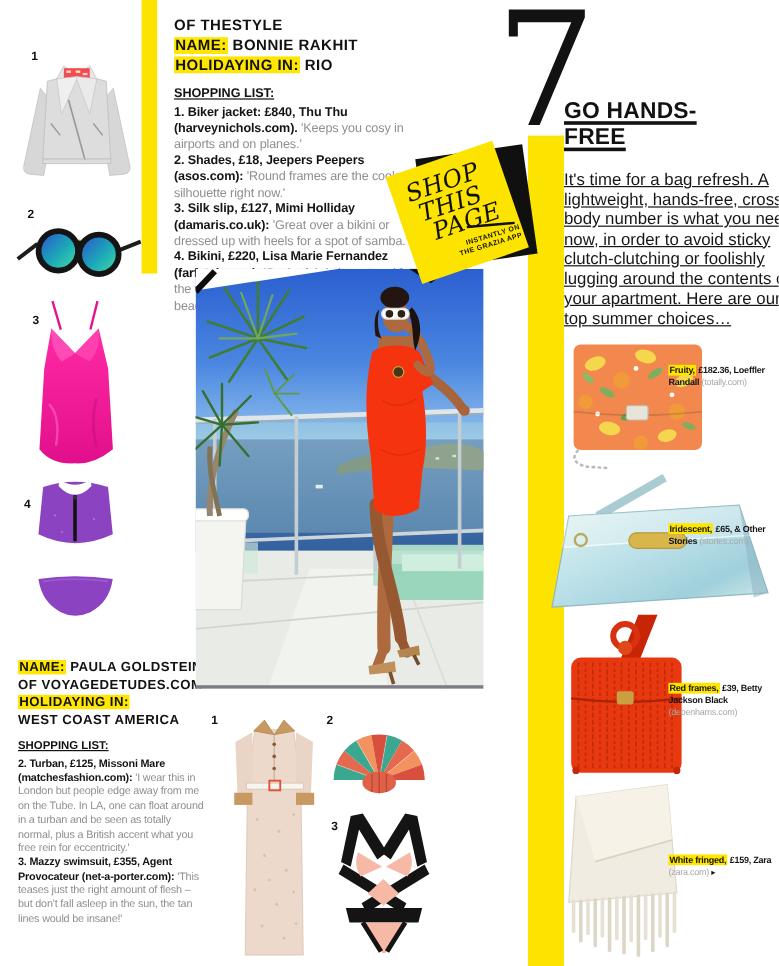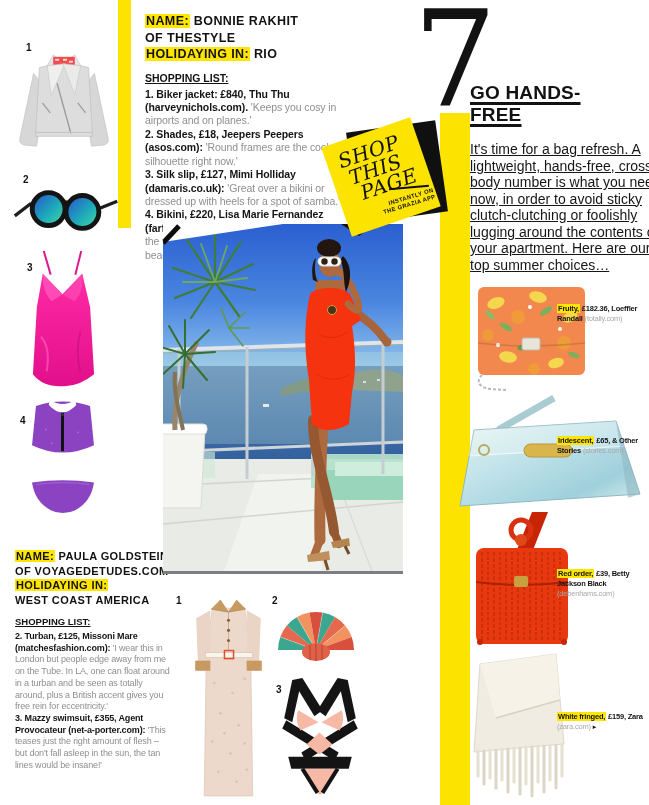--- a/index.html
+++ b/index.html
@@ -118,22 +118,22 @@
     <circle cx="47" cy="15" r="1.6" fill="#333"></circle>
     <circle cx="30" cy="30" r="1" fill="#a86ad4"></circle>
       <circle cx="63" cy="33" r="1" fill="#a86ad4"></circle>
       <circle cx="36" cy="44" r="1" fill="#a86ad4"></circle>
     <path d="M16,84 Q47,79 79,84 Q76,104 60,112 Q47,118 35,112 Q19,104 16,84 Z" fill="#8b43c2"></path>
     <path d="M20,86 Q47,82 75,86" stroke="#9c5ace" stroke-width="1.5" fill="none"></path>
   </svg>
 
   <section class="abs profile-top" style="left:145px;top:13px;width:200px">
     <div class="phead">
+      <div>OF THESTYLE</div>
       <div><span class="hl">NAME:</span> <span>BONNIE RAKHIT</span></div>
-      <div>OF THESTYLE</div>
       <div><span class="hl">HOLIDAYING IN:</span> <span>RIO</span></div>
     </div>
     <div class="list-title">SHOPPING LIST:</div>
     <p class="li"><span class="b">1. Biker jacket: £840, Thu Thu (harveynichols.com).</span> <span class="q">'Keeps you cosy in airports and on planes.'</span></p>
     <p class="li"><span class="b">2. Shades, £18, Jeepers Peepers (asos.com):</span> <span class="q">'Round frames are the coolest silhouette right now.'</span></p>
     <p class="li"><span class="b">3. Silk slip, £127, Mimi Holliday (damaris.co.uk):</span> <span class="q">'Great over a bikini or dressed up with heels for a spot of samba.'</span></p>
     <p class="li"><span class="b">4. Bikini, £220, Lisa Marie Fernandez (farfetch.com):</span> <span class="q">'Scuba fabric is on trend for the volleyball-playing girls on Leblon beach.'</span></p>
   </section>
 
   <svg class="abs z2" style="left:163px;top:224px" width="240" height="350" viewBox="0 0 240 350">
@@ -336,21 +336,21 @@
         <path d="M80,40 V128" stroke-dasharray="3,2"></path>
       <path d="M86,40 V128" stroke-dasharray="4,2"></path>
         <path d="M92,40 V128" stroke-dasharray="3,2"></path>
     </g>
     <path d="M8,70 Q54,76 100,70" stroke="#a82204" stroke-width="2" fill="none"></path>
     <rect x="46" y="64" width="14" height="11" rx="2" fill="#c8a040"></rect>
     <circle cx="12" cy="130" r="3" fill="#c82406"></circle>
       <circle cx="96" cy="130" r="3" fill="#c82406"></circle>
   </svg>
   <div class="abs caption" style="left:557px;top:569px">
-    <span class="hl b">Red order,</span><span class="b"> £39, Betty Jackson Black </span><span class="site">(debenhams.com)</span>
+    <span class="hl b">Red frames,</span><span class="b"> £39, Betty Jackson Black </span><span class="site">(debenhams.com)</span>
   </div>
 
   <svg class="abs z2" style="left:468px;top:652px" width="102" height="153" viewBox="0 0 102 153">
     <path d="M12,12 L88,2 L96,92 L6,100 Z" fill="#f0ece1" stroke="#ded8c8"></path>
     <path d="M12,12 L88,2 L92,48 L28,66 Z" fill="#f6f2e8"></path>
     <path d="M28,66 L92,48" stroke="#d8d2c0" stroke-width="1.5" fill="none"></path>
     <g stroke-width="3" stroke-linecap="round">
       <line x1="10" y1="99" x2="10" y2="124" stroke="#e6e0d2"></line>
         <line x1="16" y1="99" x2="16" y2="132" stroke="#dcd6c6"></line>
       <line x1="22" y1="98" x2="22" y2="126" stroke="#e6e0d2"></line>
@@ -373,21 +373,21 @@
   </div>
 
   <section class="abs profile-bottom" style="left:15px;top:549px;width:155px">
     <div class="phead">
       <div><span class="hl">NAME:</span> <span>PAULA GOLDSTEIN</span></div>
       <div>OF VOYAGEDETUDES.COM</div>
       <div><span class="hl">HOLIDAYING IN:</span></div>
       <div>WEST COAST AMERICA</div>
     </div>
     <div class="list-title">SHOPPING LIST:</div>
-    <p class="li"><span class="b">2. Turban, £125, Missoni Mare (matchesfashion.com):</span> <span class="q">'I wear this in London but people edge away from me on the Tube. In LA, one can float around in a turban and be seen as totally around, plus a British accent gives you free rein for eccentricity.'</span></p>
+    <p class="li"><span class="b">2. Turban, £125, Missoni Mare (matchesfashion.com):</span> <span class="q">'I wear this in London but people edge away from me on the Tube. In LA, one can float around in a turban and be seen as totally normal, plus a British accent what you free rein for eccentricity.'</span></p>
     <p class="li"><span class="b">3. Mazzy swimsuit, £355, Agent Provocateur (net-a-porter.com):</span> <span class="q">'This teases just the right amount of flesh – but don't fall asleep in the sun, the tan lines would be insane!'</span></p>
   </section>
 
   <div class="abs num" style="left:176px;top:595px">1</div>
   <svg class="abs" style="left:186px;top:592px" width="86" height="212" viewBox="0 0 85 210">
     <path d="M26,16 L20,60 L18,202 L66,202 L64,60 L58,16 Z" fill="#ecd9cb" stroke="#d8c0ae" stroke-width=".6"></path>
     <path d="M24,18 L10,26 L12,78 L24,78 Z" fill="#e9d4c5"></path>
     <path d="M60,18 L74,26 L72,78 L60,78 Z" fill="#e9d4c5"></path>
     <rect x="9" y="68" width="15" height="10" fill="#c89a62"></rect>
     <rect x="60" y="68" width="15" height="10" fill="#c89a62"></rect>

